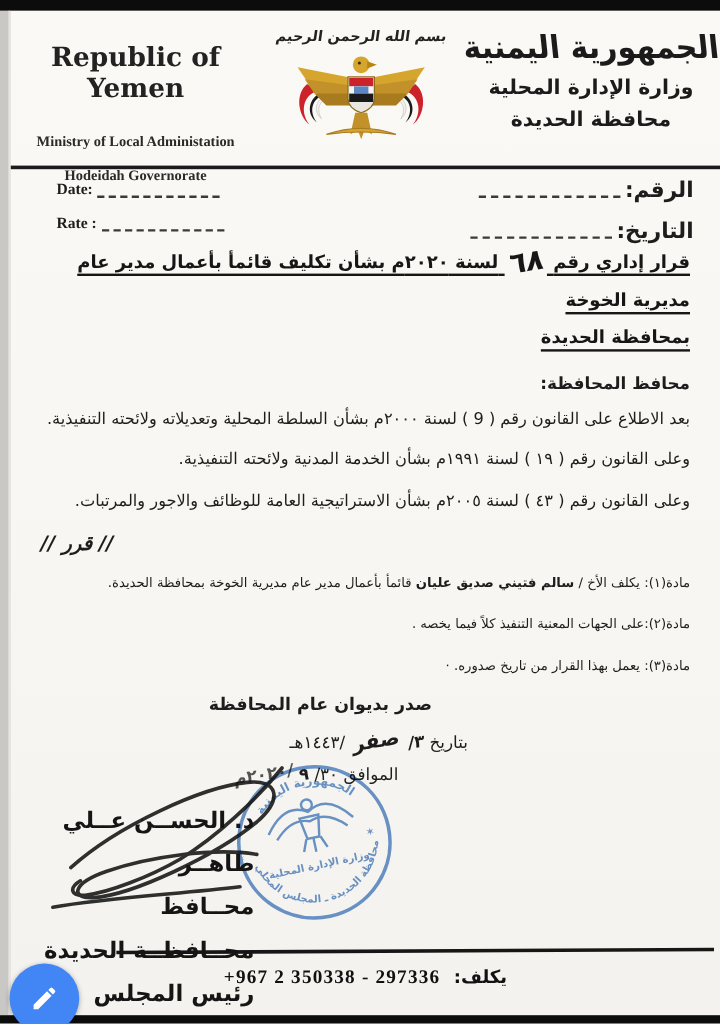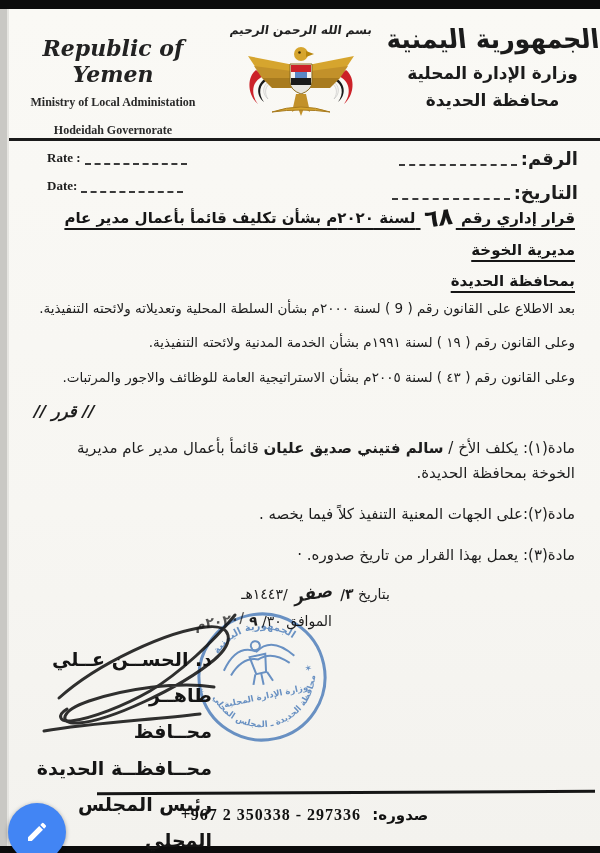--- a/index.html
+++ b/index.html
@@ -6,21 +6,21 @@
   body{width:600px;height:853px;overflow:hidden;background:#111;font-family:"DejaVu Sans",sans-serif;}
   .page{position:relative;width:600px;height:853px;background:#f6f5f1;overflow:hidden;}
   .bar-top{position:absolute;left:0;top:0;width:600px;height:9px;background:#0c0c0c;}
   .bar-bottom{position:absolute;left:0;bottom:0;width:600px;height:7px;background:#0c0c0c;}
   .edge-left{position:absolute;left:0;top:9px;bottom:7px;width:7px;background:#c9c8c4;border-right:2px solid #e6e5e1;}
   .doc{position:absolute;left:9px;top:9px;right:0;bottom:7px;background:linear-gradient(180deg,#faf9f5 0%,#f7f6f2 60%,#f3f2ee 100%);color:#1d1d1d;}
 
   
   .header{display:flex;align-items:flex-start;padding-top:10px;height:114px;}
   .h-en{width:208px;text-align:center;padding-top:16px;}
-  .h-en-1{font-family:"DejaVu Serif",serif;font-style:italic;font-weight:700;font-size:22px;color:#222;margin-bottom:8px;}
+  .h-en-1{font-family:"DejaVu Serif",serif;font-weight:700;font-size:22px;color:#222;margin-bottom:24px;}
   .h-en-2,.h-en-3{font-family:Liberation Serif, serif;font-weight:700;font-size:12px;color:#2a2a2a;}
   .h-en-2{margin-bottom:13px;}
   .h-center{width:168px;text-align:center;}
   .bismillah{font-size:12px;font-weight:700;color:#222;transform:skewX(-8deg);display:inline-block;margin-bottom:1px;}
   .h-ar{flex:1;text-align:center;direction:rtl;padding-top:6px;}
   .h-ar-1{font-size:25px;font-weight:700;color:#1b1b1b;transform:skewX(6deg) scaleY(1.05);display:inline-block;margin-bottom:9px;}
   .h-ar-2,.h-ar-3{font-size:17px;font-weight:700;color:#1b1b1b;}
   .h-ar-2{margin-bottom:7px;}
   .header-rule{height:3px;background:#1b1b1b;margin-top:5px;}
 
@@ -36,21 +36,21 @@
 
   
   .content{direction:rtl;text-align:right;padding:2px 25px 0 25px;}
   .title{font-weight:700;font-size:15px;line-height:2.1;color:#161616;}
   .u{text-decoration:underline;text-decoration-thickness:1.5px;text-underline-offset:5px;}
   .hand{display:inline-block;font-weight:700;transform:rotate(-9deg) skewX(-8deg);}
   .hand-num{font-size:24px;line-height:0;vertical-align:-3px;margin:0 3px;}
   .salutation{font-weight:700;font-size:14px;margin:14px 0 11px;}
   p.pre{font-size:13.5px;line-height:1.6;margin:0 0 13px;}
   .decision{text-align:left;font-weight:700;font-style:italic;font-size:16.5px;margin:14px 40px 15px 0;}
-  p.article{font-size:15px;line-height:1.65;margin:0 0 16px;}
+  p.article{font-size:11px;line-height:1.65;margin:0 0 16px;}
   .a-name{font-weight:700;}
   .issued{font-weight:700;font-size:14.5px;margin:4px 215px 12px 0;}
   .hijri{font-size:14px;margin:0 185px 10px 0;}
   .greg{font-size:14px;margin:0 243px 0 0;}
   .hand-month{font-size:17px;margin:0 2px;}
   .hand-light{opacity:.75;}
 
   
   .sig-area{position:relative;height:150px;}
   .stamp-wrap{position:absolute;left:158px;top:-22px;width:140px;height:140px;transform:rotate(-12deg);opacity:.82;mix-blend-mode:multiply;}
@@ -116,52 +116,54 @@
       <div class="h-ar">
         <div class="h-ar-1">الجمهورية اليمنية</div>
         <div class="h-ar-2">وزارة الإدارة المحلية</div>
         <div class="h-ar-3">محافظة الحديدة</div>
       </div>
     </div>
     <div class="header-rule"></div>
 
     <div class="refrow">
       <div class="ref-en">
+        <div class="row"><span>Date:</span><span class="dash d-en"></span></div>
         <div class="row"><span>Rate :</span><span class="dash d-en"></span></div>
-        <div class="row"><span>Date:</span><span class="dash d-en"></span></div>
       </div>
       <div class="ref-ar">
         <div class="row"><span>الرقم:</span><span class="dash d-ar"></span></div>
         <div class="row"><span>التاريخ:</span><span class="dash d-ar"></span></div>
       </div>
     </div>
 
     <div class="content">
       <div class="title">
         <div class="u">
           <span>قرار إداري رقم</span>
           <span class="hand hand-num">٦٨</span>
           <span>لسنة ٢٠٢٠م بشأن تكليف قائمأ بأعمال مدير عام مديرية الخوخة</span>
         </div>
         <div><span class="u">بمحافظة الحديدة</span></div>
       </div>
 
+      <div class="salutation">محافظ المحافظة:</div>
 
       <p class="pre">بعد الاطلاع على القانون رقم ( 9 ) لسنة ٢٠٠٠م بشأن السلطة المحلية وتعديلاته ولائحته التنفيذية.</p>
       <p class="pre">وعلى القانون رقم ( ١٩ ) لسنة ١٩٩١م بشأن الخدمة المدنية ولائحته التنفيذية.</p>
       <p class="pre">وعلى القانون رقم ( ٤٣ ) لسنة ٢٠٠٥م بشأن الاستراتيجية العامة للوظائف والاجور والمرتبات.</p>
 
       <div class="decision">// قرر //</div>
 
       <p class="article">
         <span>مادة(١): يكلف الأخ / </span><span class="a-name">سالم فتيني صديق عليان</span><span> قائمأ بأعمال مدير عام مديرية الخوخة بمحافظة الحديدة.</span>
       </p>
       <p class="article">مادة(٢):على الجهات المعنية التنفيذ كلاً فيما يخصه .</p>
       <p class="article">مادة(٣): يعمل بهذا القرار من تاريخ صدوره. ·</p>
 
+      <div class="issued">صدر بديوان عام المحافظة</div>
 
       <div class="hijri">
         <span>بتاريخ</span>
         <span class="hand">٣/</span>
         <span class="hand hand-month">صفر</span>
         <span>/١٤٤٣هـ</span>
       </div>
       <div class="greg">
         <span>الموافق ٣٠/</span>
         <span class="hand">٩</span>
@@ -207,21 +209,21 @@
             <path d="M 207 14 C 186 40 152 72 122 90 C 96 105 62 118 43 120 C 31 121 29 114 39 108"></path>
             <path d="M 31 97 C 70 62 140 30 178 26 C 204 23 208 40 186 59 C 152 87 82 120 50 122 C 30 123 32 110 61 100 C 96 88 150 80 186 86"></path>
             <path d="M 16 130 C 62 122 122 119 172 113"></path>
           </g>
         </svg>
       </div>
     </div>
 
     <div class="footer-rule"></div>
     <div class="footer-phone">
-      <span>صدوره:</span>
+      <span>يكلف:</span>
       <span class="num">+967 2  350338 - 297336</span>
     </div>
   </div>
 
   <div class="bar-bottom"></div>
 
   <div class="fab">
     <svg width="24" height="24" viewBox="0 0 24 24">
       <path d="M3 17.2 V21 h3.8 L18 9.8 l-3.8 -3.8 Z M20.7 7.1 a1.3 1.3 0 0 0 0 -1.8 l-2 -2 a1.3 1.3 0 0 0 -1.8 0 l-1.6 1.6 3.8 3.8 Z" fill="#ffffff"></path>
     </svg>

